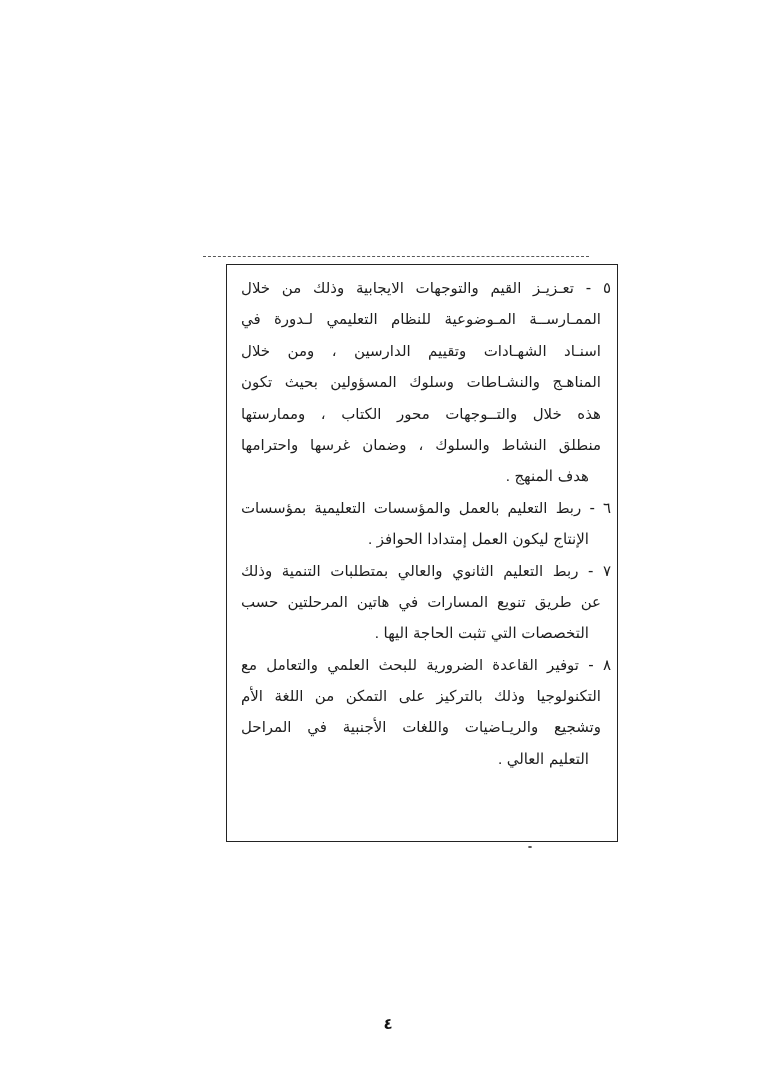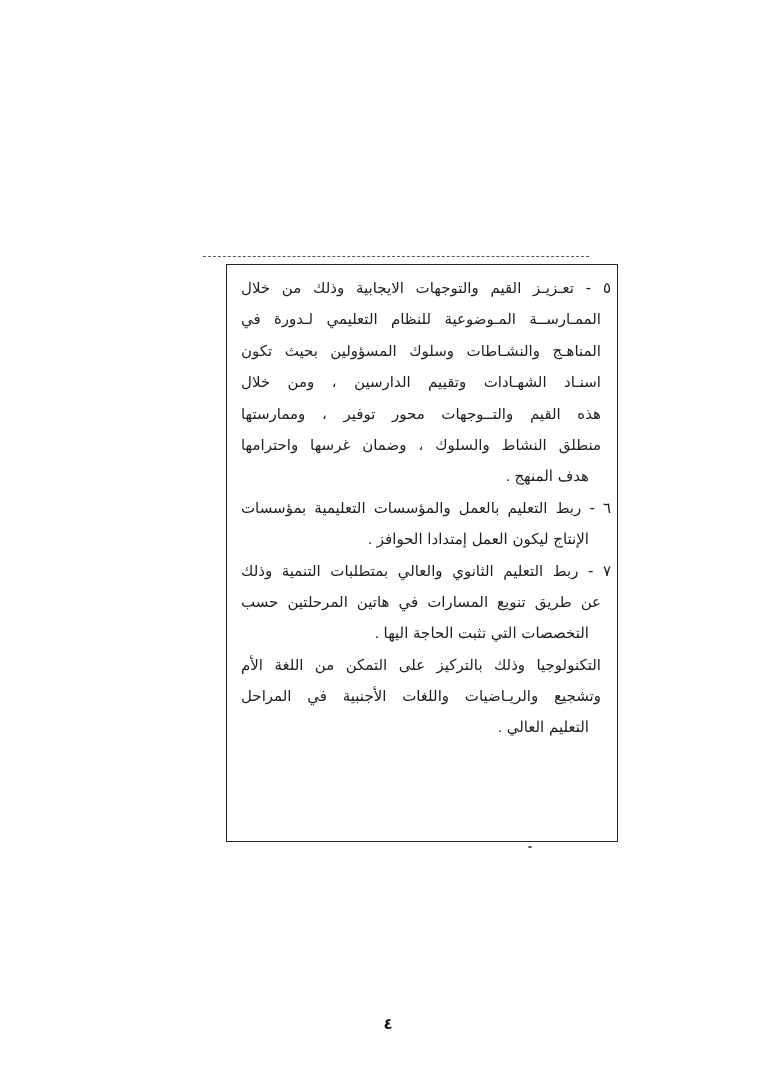--- a/index.html
+++ b/index.html
@@ -83,39 +83,40 @@
 </head>
 <body>
 
 <div class="scan-artifact"></div>
 
 <div class="text-box" dir="rtl">
 
   <div class="list-item">
     <div class="line first">٥ - تعـزيـز القيم والتوجهات الايجابية وذلك من خلال</div>
     <div class="line cont">الممـارســة المـوضوعية للنظام التعليمي لـدورة في</div>
+    <div class="line cont">اسنـاد الشهـادات وتقييم الدارسين ، ومن خلال</div>
     <div class="line cont">المناهـج والنشـاطات وسلوك المسؤولين بحيث تكون</div>
-    <div class="line cont">اسنـاد الشهـادات وتقييم الدارسين ، ومن خلال</div>
-    <div class="line cont">هذه القيم والتــوجهات محور توفير ، وممارستها</div>
+    <div class="line cont">هذه خلال والتــوجهات محور الكتاب ، وممارستها</div>
     <div class="line cont">منطلق النشاط والسلوك ، وضمان غرسها واحترامها</div>
     <div class="line last">هدف المنهج .</div>
   </div>
 
   <div class="list-item">
     <div class="line first">٦ - ربط التعليم بالعمل والمؤسسات التعليمية بمؤسسات</div>
     <div class="line last">الإنتاج ليكون العمل إمتدادا الحوافز .</div>
   </div>
 
   <div class="list-item">
     <div class="line first">٧ - ربط التعليم الثانوي والعالي بمتطلبات التنمية وذلك</div>
     <div class="line cont">عن طريق تنويع المسارات في هاتين المرحلتين حسب</div>
     <div class="line last">التخصصات التي تثبت الحاجة اليها .</div>
   </div>
 
   <div class="list-item">
+    <div class="line first">٨ - توفير القاعدة الضرورية للبحث العلمي والتعامل مع</div>
     <div class="line cont">التكنولوجيا وذلك بالتركيز على التمكن من اللغة الأم</div>
     <div class="line cont">وتشجيع والريـاضيات واللغات الأجنبية في المراحل</div>
     <div class="line last">التعليم العالي .</div>
   </div>
 
 </div>
 
 <div class="speck"></div>
 
 <div class="page-number">٤</div>

